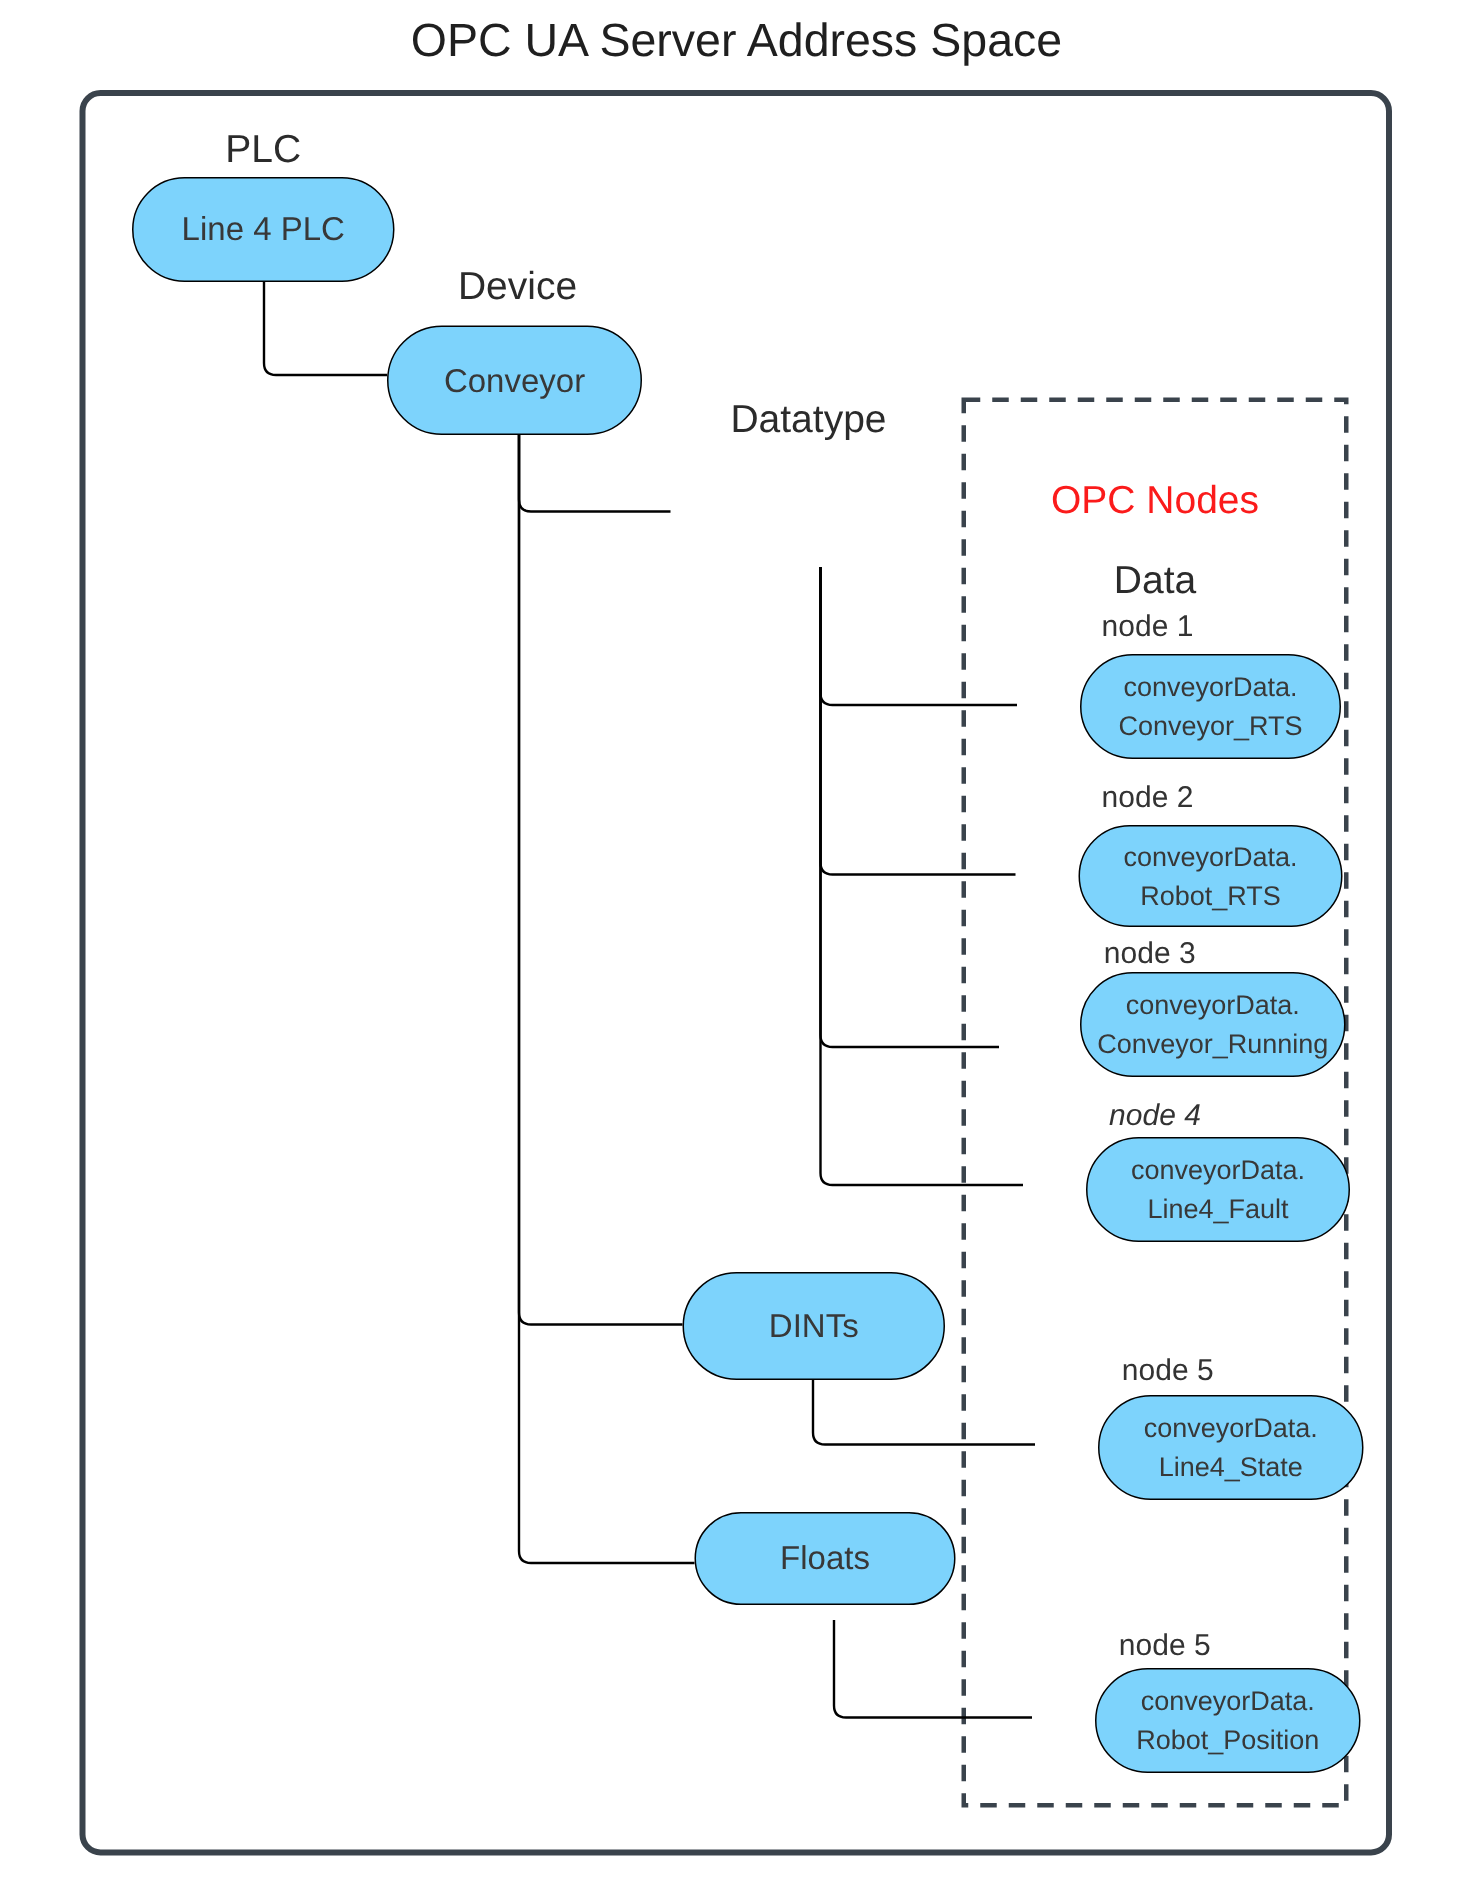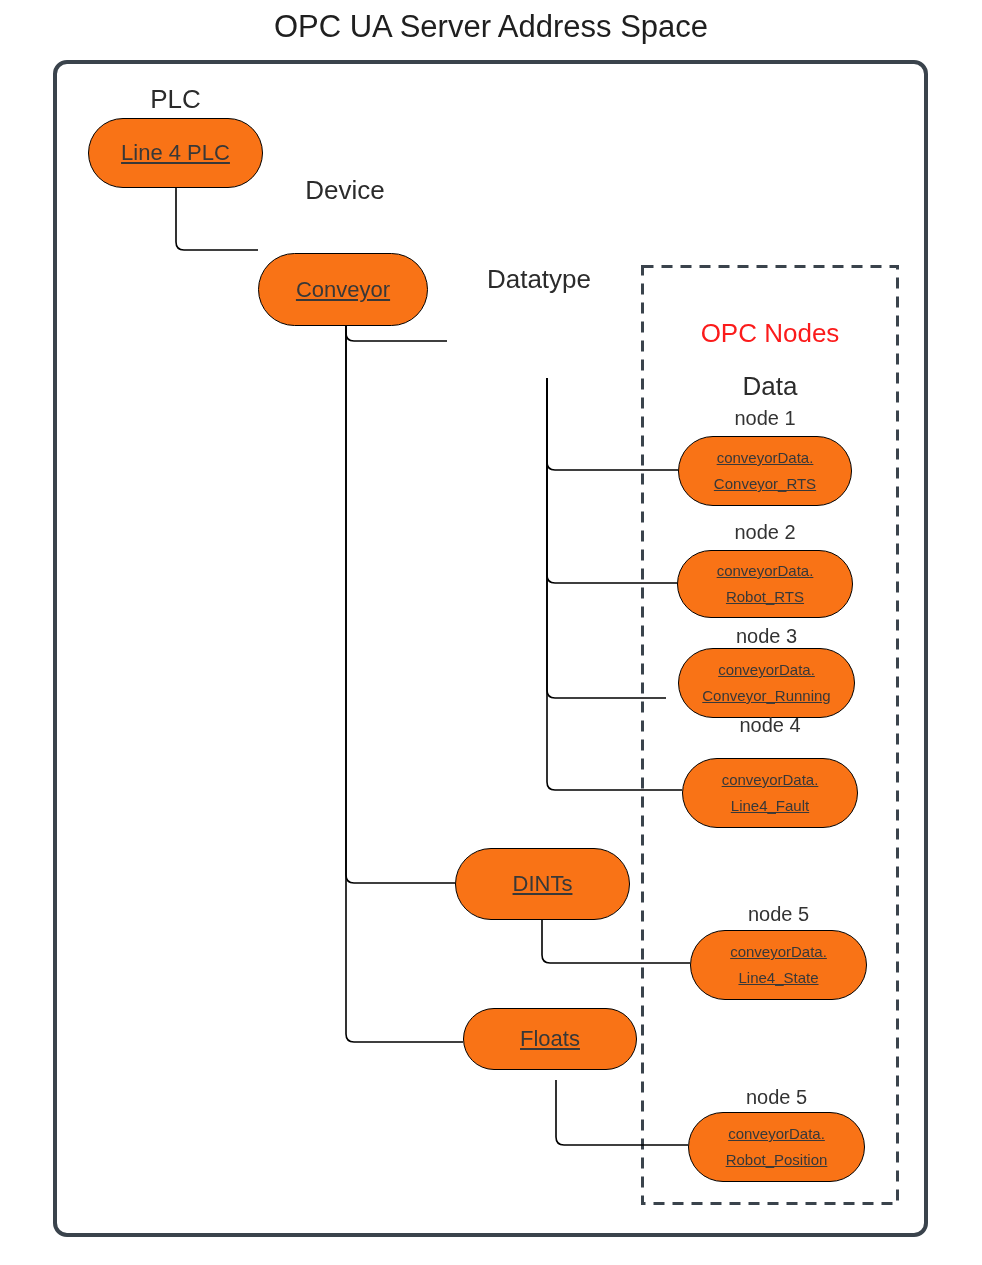--- a/index.html
+++ b/index.html
@@ -16,27 +16,27 @@
   .outer-box {
     position:absolute; left:53px; top:60px; width:875px; height:1177px;
     box-sizing:border-box; border:4px solid var(--frame, #3a434c);
     border-radius:14px; background:transparent;
   }
   svg.wires { position:absolute; left:0; top:0; width:982px; height:1265px; }
   .connector { fill:none; stroke:var(--line, #000000); stroke-width:1.6; }
   .dashed-rect { fill:none; stroke:var(--frame, #3a434c); stroke-width:3;
     stroke-dasharray:11 8; }
   .pill {
-    position:absolute; box-sizing:border-box; background:#f97316;
+    position:absolute; box-sizing:border-box; background:#7dd3fc;
     border:1.6px solid var(--line, #000000); border-radius:999px;
     display:flex; flex-direction:column; align-items:center; justify-content:center;
-    text-align:center; color:#383838;text-decoration:underline;
+    text-align:center; color:#383838;
   }
   .pill.big  { font-size:22px; }
-  .pill.node { font-size:15px; line-height:26px; white-space:nowrap; overflow:visible; }
+  .pill.node { font-size:18px; line-height:26px; white-space:nowrap; overflow:visible;margin-left:42px; }
   .glabel {
     position:absolute; text-align:center; font-size:26px; color:#2b2b2b;
     white-space:nowrap;
   }
   .glabel.red { color:var(--accent-red, #fb1b1b); }
   .nlabel {
     position:absolute; text-align:center; font-size:20px; color:#333333;
     white-space:nowrap;
   }
 </style>
@@ -65,21 +65,21 @@
 
   <div class="glabel" style="left:88px; top:84px; width:175px;">PLC</div>
   <div class="glabel" style="left:258px; top:175px; width:174px;">Device</div>
   <div class="glabel" style="left:450px; top:264px; width:178px;">Datatype</div>
   <div class="glabel red" style="left:641px; top:318px; width:258px;">OPC Nodes</div>
   <div class="glabel" style="left:641px; top:371px; width:258px;">Data</div>
 
   <div class="pill big" style="left:88px; top:118px; width:175px; height:70px;">
     <span>Line 4 PLC</span>
   </div>
-  <div class="pill big" style="left:258px; top:217px; width:170px; height:73px;margin-top:36px;">
+  <div class="pill big" style="left:258px; top:217px; width:170px; height:73px;">
     <span>Conveyor</span>
   </div>
   <div class="pill big" style="left:455px; top:848px; width:175px; height:72px;">
     <span>DINTs</span>
   </div>
   <div class="pill big" style="left:463px; top:1008px; width:174px; height:62px;">
     <span>Floats</span>
   </div>
 
   <div class="nlabel" style="left:678px; top:407px; width:174px;">node 1</div>
@@ -93,21 +93,21 @@
     <span>conveyorData.</span>
     <span>Robot_RTS</span>
   </div>
 
   <div class="nlabel" style="left:678px; top:625px; width:177px;">node 3</div>
   <div class="pill node" style="left:678px; top:648px; width:177px; height:70px;">
     <span>conveyorData.</span>
     <span>Conveyor_Running</span>
   </div>
 
-  <div class="nlabel" style="left:682px; top:714px; width:176px;">node 4</div>
+  <div class="nlabel" style="left:682px; top:733px; width:176px;font-style:italic;">node 4</div>
   <div class="pill node" style="left:682px; top:758px; width:176px; height:70px;">
     <span>conveyorData.</span>
     <span>Line4_Fault</span>
   </div>
 
   <div class="nlabel" style="left:690px; top:903px; width:177px;">node 5</div>
   <div class="pill node" style="left:690px; top:930px; width:177px; height:70px;">
     <span>conveyorData.</span>
     <span>Line4_State</span>
   </div>

